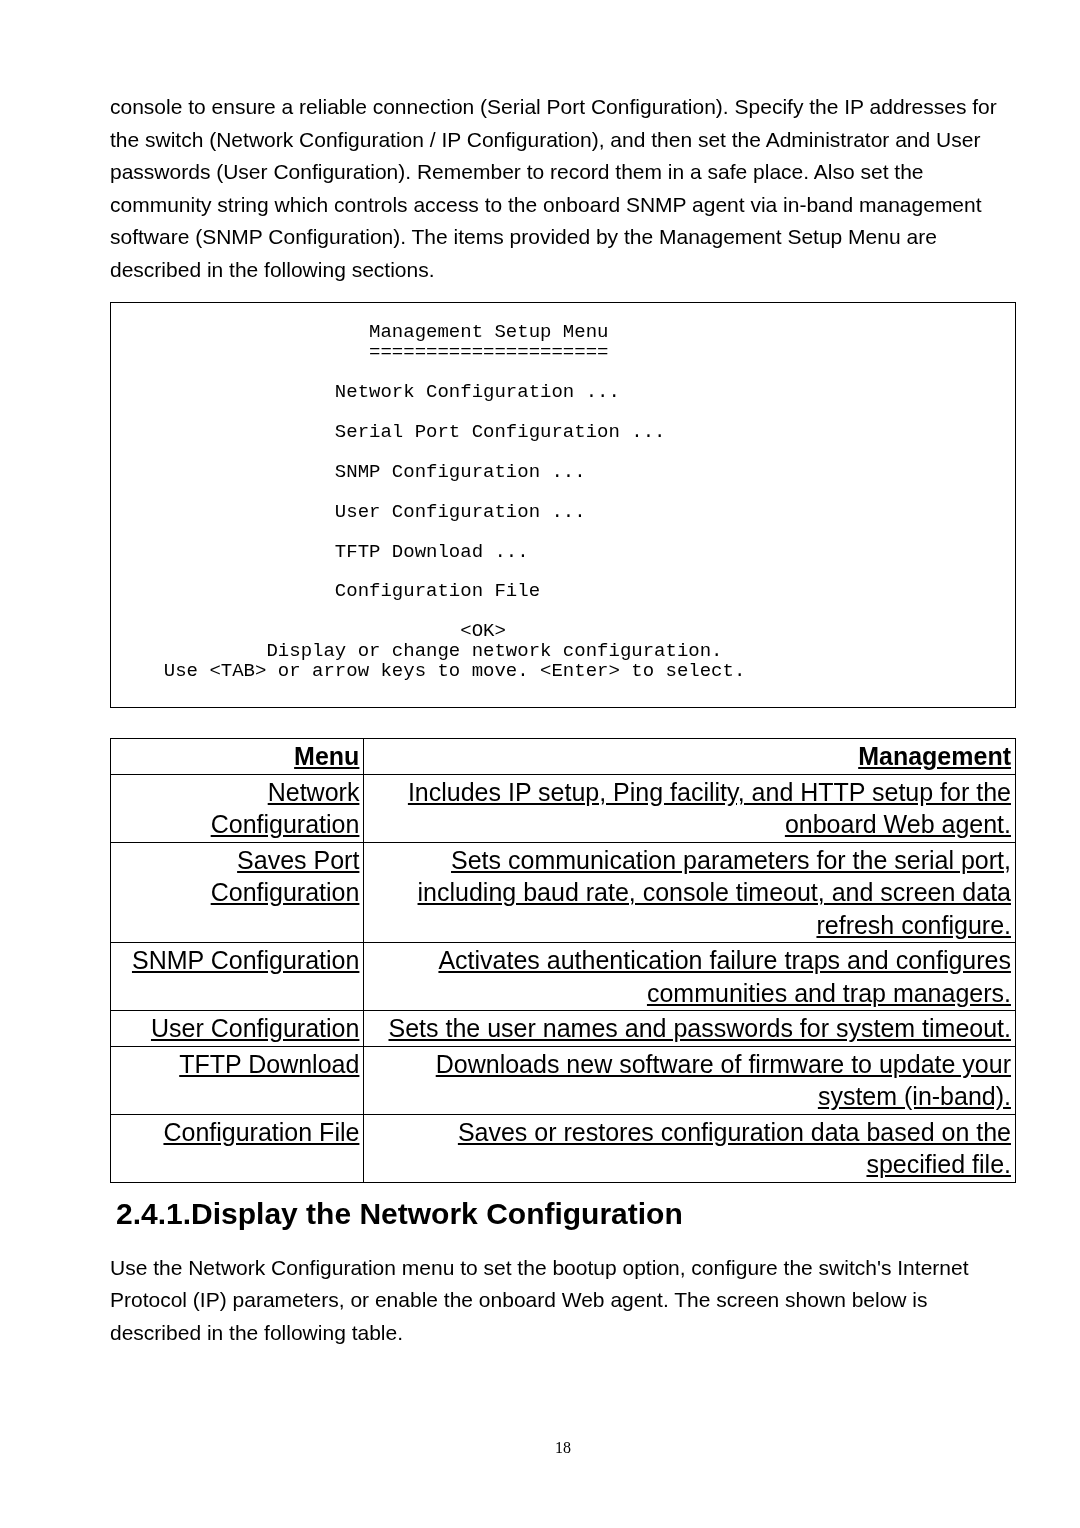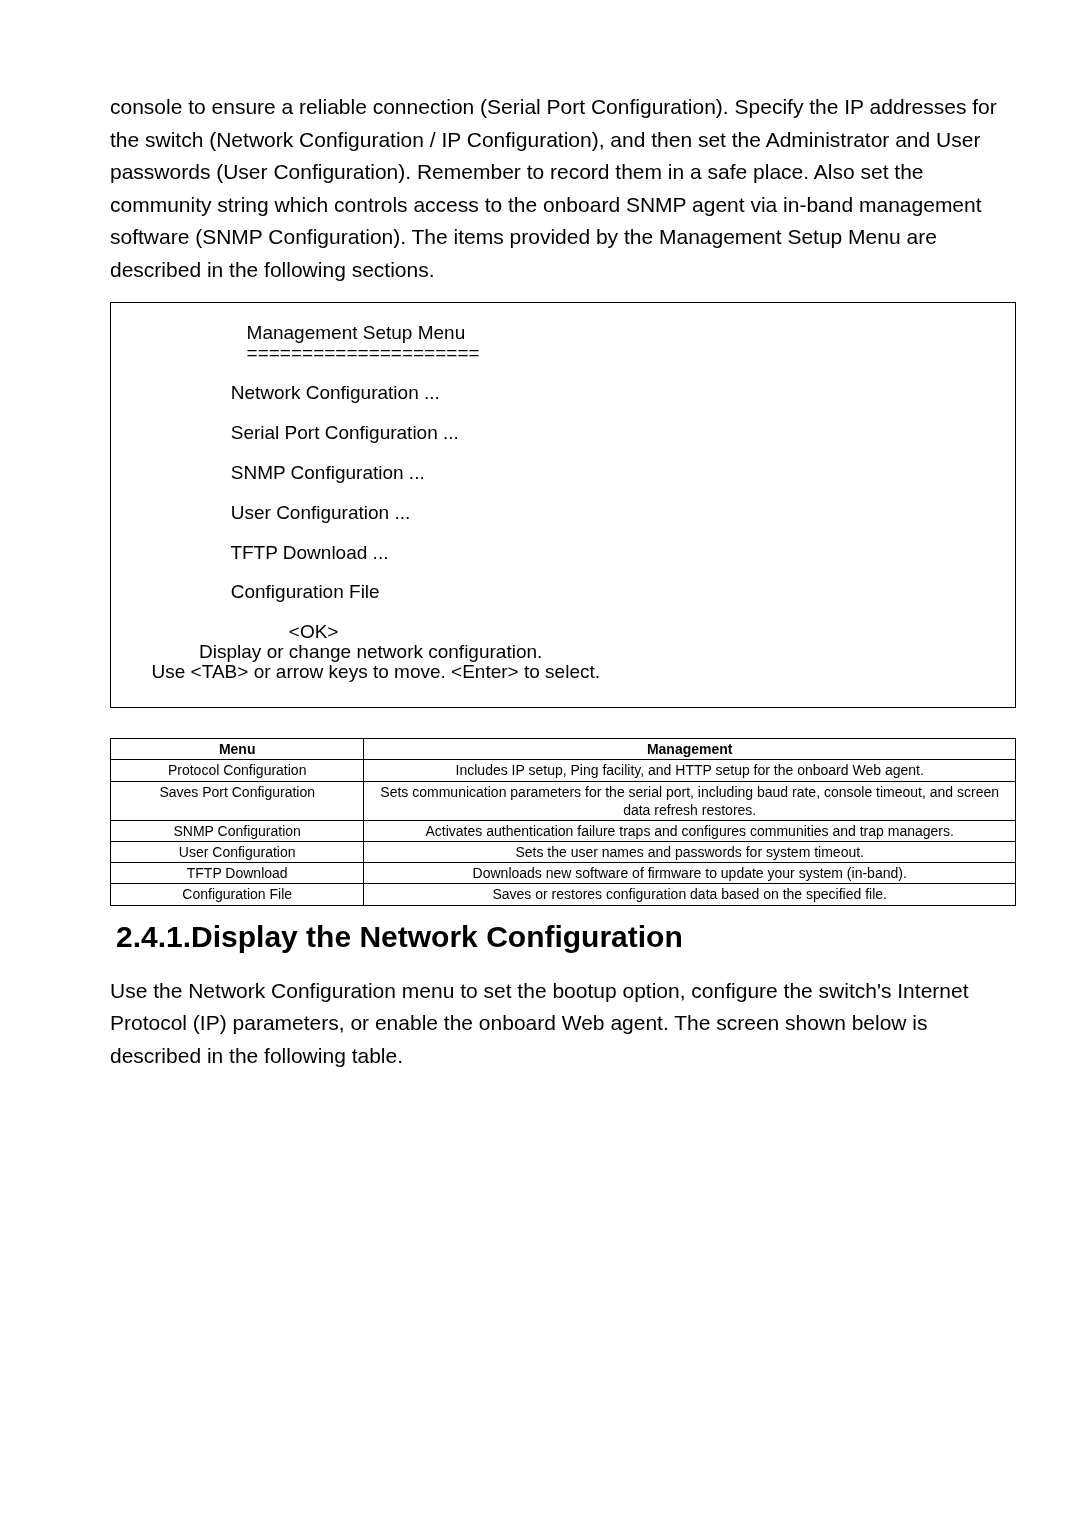--- a/index.html
+++ b/index.html
@@ -14,38 +14,39 @@
     padding: 70px 64px 40px 110px;
   }
   .intro {
     font-size: 21px;
     line-height: 1.55;
     margin-bottom: 16px;
   }
   .terminal-box {
     border: 1.5px solid #000;
     padding: 20px 30px 25px 30px;
-    font-family: Liberation Sans, sans-serif;
+    font-family: Liberation Mono, monospace;
     font-size: 19px;
     line-height: 1.05;
     margin-bottom: 30px;
     white-space: pre;
   }
   table.desc {
     border-collapse: collapse;
     width: 100%;
     margin-bottom: 14px;
   }
   table.desc th, table.desc td {
     border: 1px solid #000;
     padding: 1px 4px;
-    text-align: center;
+    text-align: right;
     vertical-align: top;
-    font-size: 14px;
+    font-size: 25px;
     line-height: 1.3;
+    text-decoration: underline;
   }
   table.desc th {
     font-weight: bold;
   }
   table.desc td:first-child, table.desc th:first-child {
     width: 28%;
   }
   h2.section {
     font-size: 30px;
     font-weight: bold;
@@ -88,26 +89,26 @@
 <span>           Display or change network configuration.</span>
 <span>  Use &lt;TAB&gt; or arrow keys to move. &lt;Enter&gt; to select.</span></div>
 
   <table class="desc">
     <tbody>
         <tr>
       <th>Menu</th>
       <th>Management</th>
     </tr>
     <tr>
-      <td>Protocol Configuration</td>
+      <td>Network Configuration</td>
       <td>Includes IP setup, Ping facility, and HTTP setup for the onboard Web agent.</td>
     </tr>
     <tr>
       <td>Saves Port Configuration</td>
-      <td>Sets communication parameters for the serial port, including baud rate, console timeout, and screen data refresh restores.</td>
+      <td>Sets communication parameters for the serial port, including baud rate, console timeout, and screen data refresh configure.</td>
     </tr>
     <tr>
       <td>SNMP Configuration</td>
       <td>Activates authentication failure traps and configures communities and trap managers.</td>
     </tr>
     <tr>
       <td>User Configuration</td>
       <td>Sets the user names and passwords for system timeout.</td>
     </tr>
     <tr>
@@ -118,14 +119,15 @@
       <td>Configuration File</td>
       <td>Saves or restores configuration data based on the specified file.</td>
     </tr>
   </tbody>
     </table>
 
   <h2 class="section">2.4.1.Display the Network Configuration</h2>
 
   <p class="outro">Use the Network Configuration menu to set the bootup option, configure the switch's Internet Protocol (IP) parameters, or enable the onboard Web agent. The screen shown below is described in the following table.</p>
 
+  <div class="pagenum">18</div>
 
 </div>
 
 </body></html>

